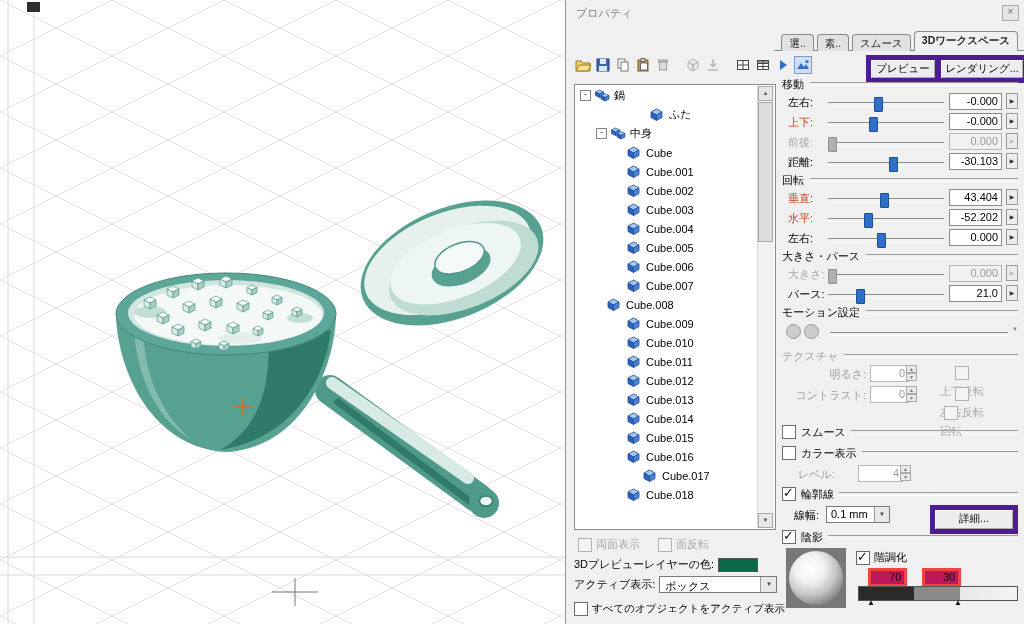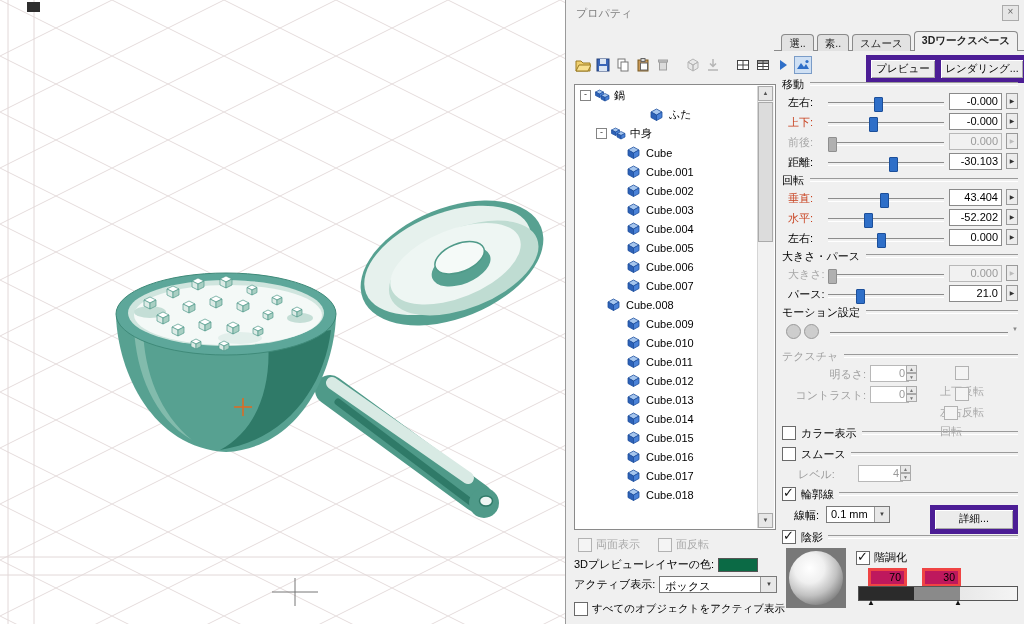--- a/index.html
+++ b/index.html
@@ -563,21 +563,21 @@
             <span class="exp-sp"></span>
             <span class="ticon">
               <svg width="13" height="13" viewBox="0 0 13 13">
                 <path d="M6.5 1 L12 4 L6.5 7 L1 4 Z" fill="#a6c6ee" stroke="#1d4e9c" stroke-width="0.8"></path>
                 <path d="M1 4 L6.5 7 L6.5 12.5 L1 9.5 Z" fill="#2d62b8" stroke="#1d4e9c" stroke-width="0.8"></path>
                 <path d="M12 4 L6.5 7 L6.5 12.5 L12 9.5 Z" fill="#4a82d8" stroke="#1d4e9c" stroke-width="0.8"></path>
               </svg>
             </span>
             <span class="tlabel">Cube.016</span>
           </div>
-          <div class="trow" style="padding-left: 36px;">
+          <div class="trow" style="padding-left: 36px; margin-left: 16px;">
             <span class="exp-sp"></span>
             <span class="ticon">
               <svg width="13" height="13" viewBox="0 0 13 13">
                 <path d="M6.5 1 L12 4 L6.5 7 L1 4 Z" fill="#a6c6ee" stroke="#1d4e9c" stroke-width="0.8"></path>
                 <path d="M1 4 L6.5 7 L6.5 12.5 L1 9.5 Z" fill="#2d62b8" stroke="#1d4e9c" stroke-width="0.8"></path>
                 <path d="M12 4 L6.5 7 L6.5 12.5 L12 9.5 Z" fill="#4a82d8" stroke="#1d4e9c" stroke-width="0.8"></path>
               </svg>
             </span>
             <span class="tlabel">Cube.017</span>
           </div>
@@ -757,28 +757,28 @@
           <span class="dis-label">左右反転</span>
         </span>
       </div>
       <div class="tex-row" style="height:16px;">
         <span class="tex-check" style="top:0;">
           <span class="cb dis"></span>
           <span class="dis-label">回転</span>
         </span>
       </div>
 
+      <div class="opt-row h20">
+        <span class="cb"></span>
+        <span>スムース</span>
+        <div class="rule"></div>
+      </div>
       <div class="opt-row">
         <span class="cb"></span>
         <span>カラー表示</span>
-        <div class="rule"></div>
-      </div>
-      <div class="opt-row h20">
-        <span class="cb"></span>
-        <span>スムース</span>
         <div class="rule"></div>
       </div>
       <div class="level-row">
         <span style="position:absolute;left:16px;top:3px;color:#9a9a9a;">レベル:</span>
         <span class="tex-box" style="left:76px;width:40px;">4</span>
         <span class="spin" style="left:118px;">
             <div>▲</div>
             <div>▼</div>
           </span>
       </div>

